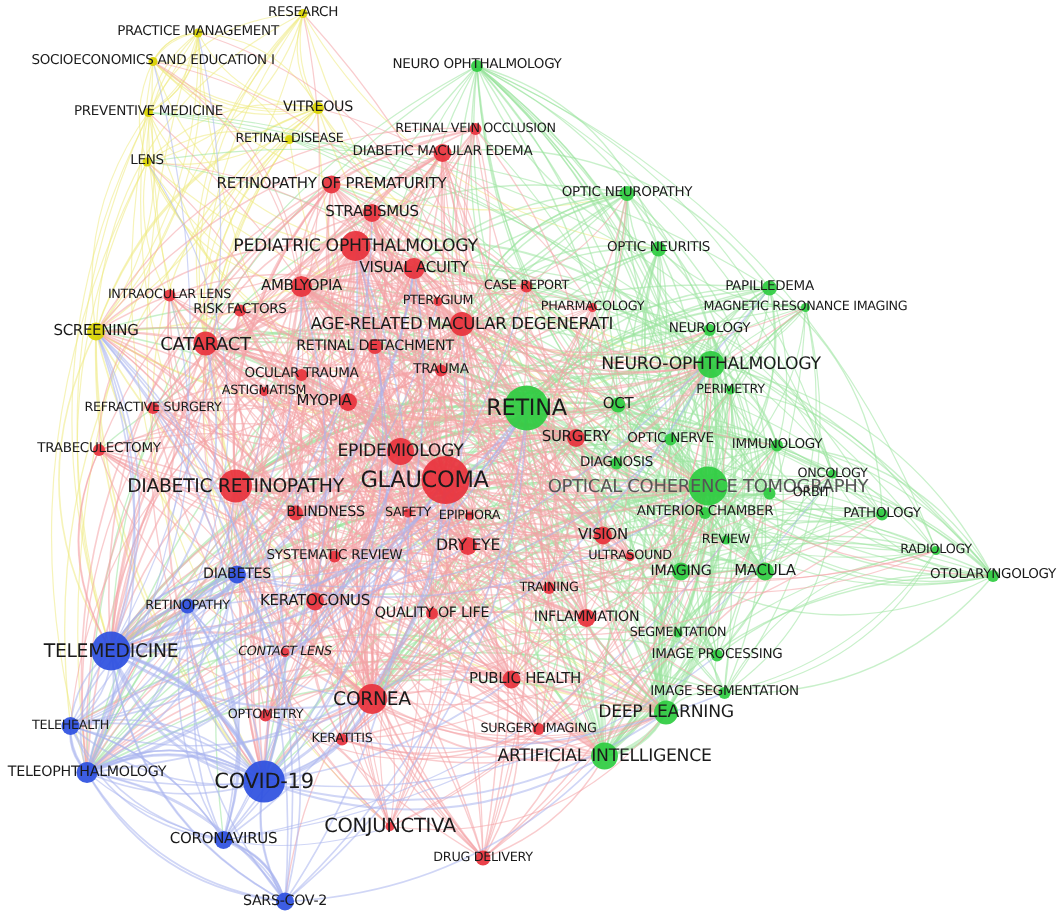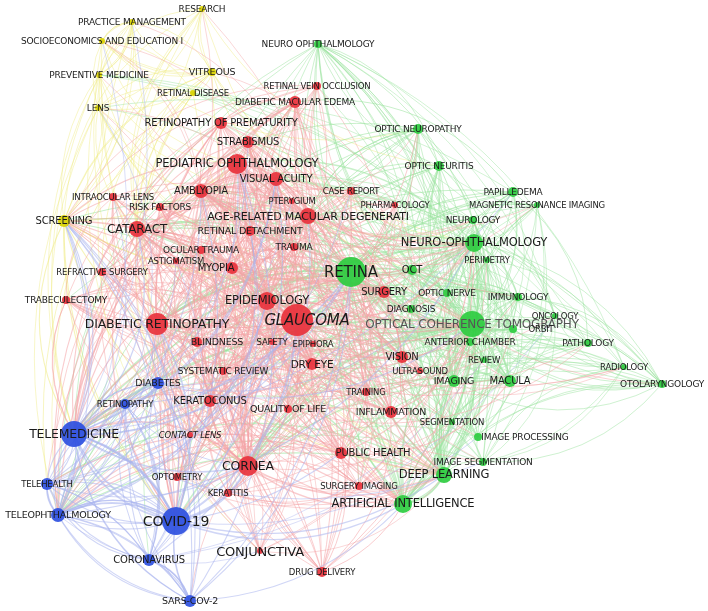--- a/index.html
+++ b/index.html
@@ -1291,21 +1291,21 @@
     <div class="lbl" style="left: 555px; top: 316px; font-size: 8.5px;">ONCOLOGY</div>
     <div class="lbl" style="left: 541px; top: 329px; font-size: 8.5px;">ORBIT</div>
     <div class="lbl" style="left: 470px; top: 342px; font-size: 9px;">ANTERIOR CHAMBER</div>
     <div class="lbl" style="left: 588px; top: 343px; font-size: 9px;">PATHOLOGY</div>
     <div class="lbl" style="left: 484px; top: 360px; font-size: 8.5px;">REVIEW</div>
     <div class="lbl" style="left: 624px; top: 367px; font-size: 8.5px;">RADIOLOGY</div>
     <div class="lbl" style="left: 454px; top: 381px; font-size: 9.5px;">IMAGING</div>
     <div class="lbl" style="left: 510px; top: 381px; font-size: 10px;">MACULA</div>
     <div class="lbl" style="left: 662px; top: 384px; font-size: 9px;">OTOLARYNGOLOGY</div>
     <div class="lbl" style="left: 452px; top: 422px; font-size: 8.5px;">SEGMENTATION</div>
-    <div class="lbl" style="left: 478px; top: 437px; font-size: 9px; margin-left: 47px;">IMAGE PROCESSING</div>
+    <div class="lbl" style="left: 478px; top: 437px; font-size: 9px;">IMAGE PROCESSING</div>
     <div class="lbl" style="left: 483px; top: 462px; font-size: 9px;">IMAGE SEGMENTATION</div>
     <div class="lbl" style="left: 444px; top: 475px; font-size: 11.5px;">DEEP LEARNING</div>
     <div class="lbl" style="left: 403px; top: 504px; font-size: 11.5px;">ARTIFICIAL INTELLIGENCE</div>
     <div class="lbl" style="left: 317px; top: 86px; font-size: 8.5px;">RETINAL VEIN OCCLUSION</div>
     <div class="lbl" style="left: 295px; top: 102px; font-size: 9px;">DIABETIC MACULAR EDEMA</div>
     <div class="lbl" style="left: 221px; top: 123px; font-size: 10px;">RETINOPATHY OF PREMATURITY</div>
     <div class="lbl" style="left: 248px; top: 142px; font-size: 10px;">STRABISMUS</div>
     <div class="lbl" style="left: 237px; top: 164px; font-size: 11.5px;">PEDIATRIC OPHTHALMOLOGY</div>
     <div class="lbl" style="left: 276px; top: 179px; font-size: 10px;">VISUAL ACUITY</div>
     <div class="lbl" style="left: 351px; top: 191px; font-size: 8.5px;">CASE REPORT</div>
@@ -1318,35 +1318,35 @@
     <div class="lbl" style="left: 137px; top: 229px; font-size: 12px;">CATARACT</div>
     <div class="lbl" style="left: 250px; top: 231px; font-size: 9.5px;">RETINAL DETACHMENT</div>
     <div class="lbl" style="left: 201px; top: 250px; font-size: 9px;">OCULAR TRAUMA</div>
     <div class="lbl" style="left: 294px; top: 247px; font-size: 9px;">TRAUMA</div>
     <div class="lbl" style="left: 176px; top: 261px; font-size: 8.5px;">ASTIGMATISM</div>
     <div class="lbl" style="left: 216px; top: 268px; font-size: 10px;">MYOPIA</div>
     <div class="lbl" style="left: 102px; top: 272px; font-size: 8.5px;">REFRACTIVE SURGERY</div>
     <div class="lbl" style="left: 384px; top: 292px; font-size: 10px;">SURGERY</div>
     <div class="lbl" style="left: 66px; top: 300px; font-size: 9px;">TRABECULECTOMY</div>
     <div class="lbl" style="left: 267px; top: 301px; font-size: 11.5px;">EPIDEMIOLOGY</div>
-    <div class="lbl" style="left: 307px; top: 320px; font-size: 15px; font-style: italic;">GLAUCOMA</div>
+    <div class="lbl" style="left: 283px; top: 320px; font-size: 15px;">GLAUCOMA</div>
     <div class="lbl" style="left: 157px; top: 324px; font-size: 12.5px;">DIABETIC RETINOPATHY</div>
     <div class="lbl" style="left: 197px; top: 342px; font-size: 9.5px; padding-left: 40px;">BLINDNESS</div>
     <div class="lbl" style="left: 272px; top: 342px; font-size: 8.5px;">SAFETY</div>
     <div class="lbl" style="left: 313px; top: 344px; font-size: 8.5px;">EPIPHORA</div>
     <div class="lbl" style="left: 402px; top: 357px; font-size: 10px;">VISION</div>
     <div class="lbl" style="left: 312px; top: 364px; font-size: 10.5px;">DRY EYE</div>
     <div class="lbl" style="left: 223px; top: 371px; font-size: 9px;">SYSTEMATIC REVIEW</div>
     <div class="lbl" style="left: 420px; top: 371px; font-size: 8.5px;">ULTRASOUND</div>
     <div class="lbl" style="left: 366px; top: 392px; font-size: 8.5px;">TRAINING</div>
     <div class="lbl" style="left: 210px; top: 401px; font-size: 10px;">KERATOCONUS</div>
     <div class="lbl" style="left: 288px; top: 409px; font-size: 9.5px;">QUALITY OF LIFE</div>
     <div class="lbl" style="left: 391px; top: 412px; font-size: 9.5px;">INFLAMMATION</div>
     <div class="lbl" style="left: 190px; top: 435px; font-size: 8.5px; font-style: italic;">CONTACT LENS</div>
-    <div class="lbl" style="left: 355px; top: 453px; font-size: 10px; padding-left: 36px;">PUBLIC HEALTH</div>
+    <div class="lbl" style="left: 332px; top: 453px; font-size: 10px; padding-left: 36px;">PUBLIC HEALTH</div>
     <div class="lbl" style="left: 248px; top: 466px; font-size: 12.5px;">CORNEA</div>
     <div class="lbl" style="left: 177px; top: 477px; font-size: 8.5px;">OPTOMETRY</div>
     <div class="lbl" style="left: 359px; top: 486px; font-size: 8.5px;">SURGERY IMAGING</div>
     <div class="lbl" style="left: 228px; top: 493px; font-size: 8.5px;">KERATITIS</div>
     <div class="lbl" style="left: 260px; top: 551px; font-size: 13px;">CONJUNCTIVA</div>
     <div class="lbl" style="left: 322px; top: 572px; font-size: 8.5px;">DRUG DELIVERY</div>
     <div class="lbl" style="left: 158px; top: 383px; font-size: 9.5px;">DIABETES</div>
     <div class="lbl" style="left: 125px; top: 404px; font-size: 8.5px;">RETINOPATHY</div>
     <div class="lbl" style="left: 74px; top: 434px; font-size: 12.5px;">TELEMEDICINE</div>
     <div class="lbl" style="left: 47px; top: 484px; font-size: 8.5px;">TELEHEALTH</div>

